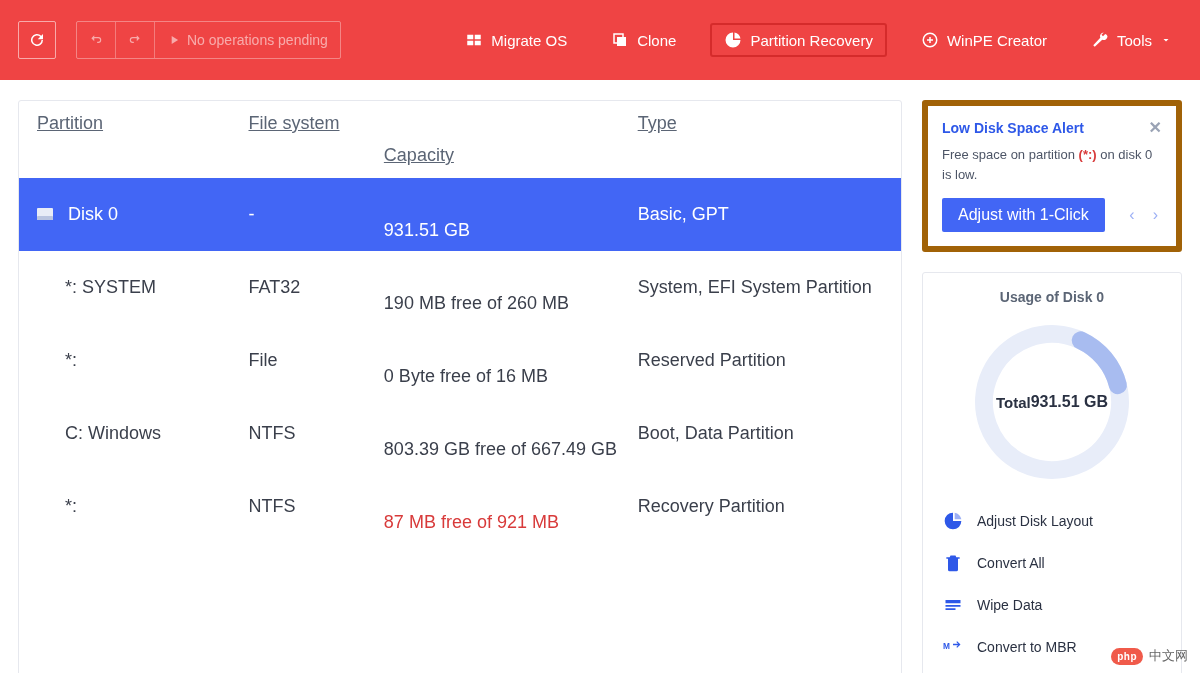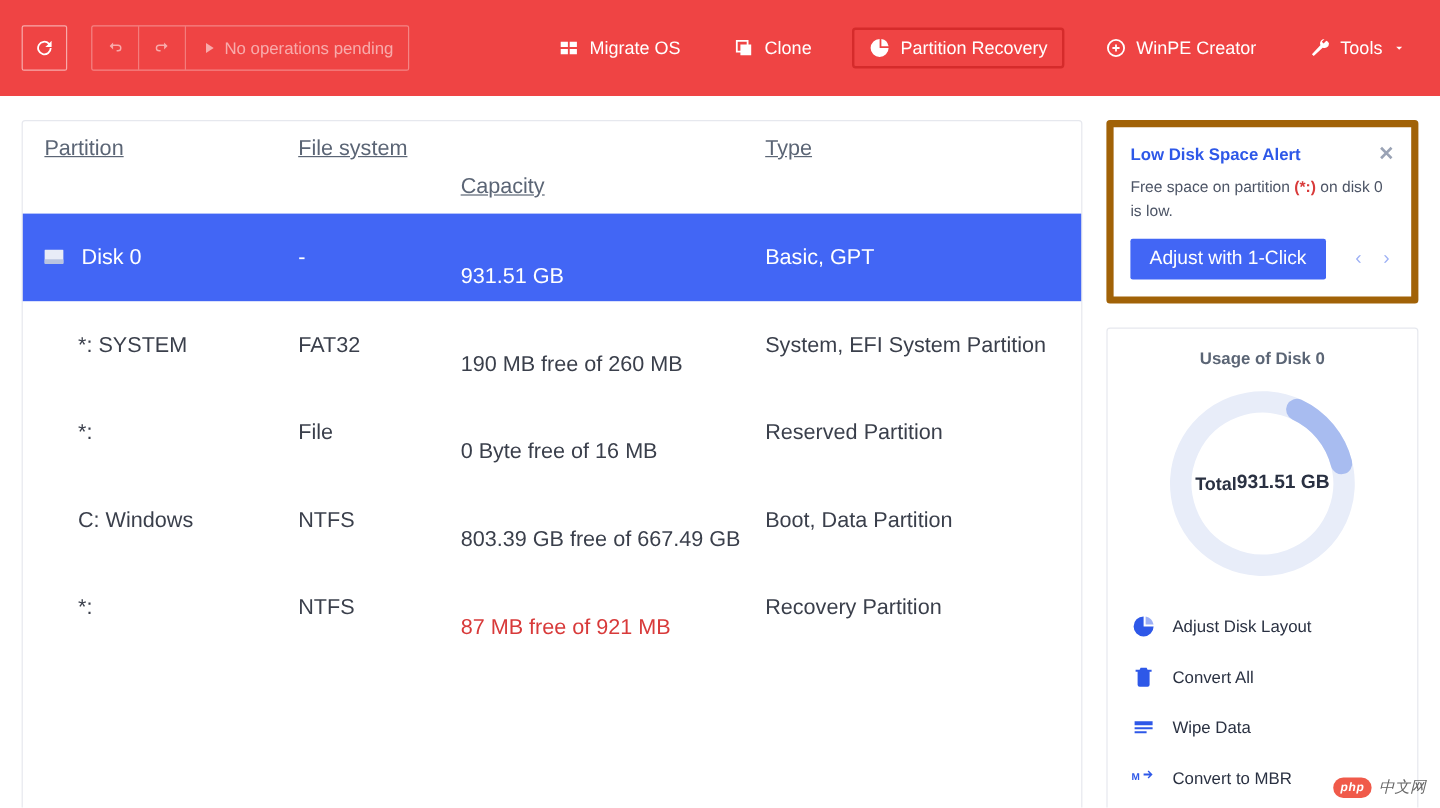--- a/index.html
+++ b/index.html
@@ -58,21 +58,21 @@
   .donut-wrap { position: relative; width: 170px; height: 170px; margin: 0 auto 20px auto; }
   .donut-wrap svg { transform: rotate(-65deg); }
   .donut-center { position: absolute; top: 0; left: 0; right: 0; bottom: 0; display: flex; flex-direction: row; align-items: center; justify-content: center; color: #2a3142; }
   .donut-center .t { font-weight: 700; font-size: 15px; }
   .donut-center .v { font-weight: 700; font-size: 16px; }
 
   .action-list { display: flex; flex-direction: column; gap: 22px; padding: 4px 6px; }
   .action-item { display: flex; align-items: center; gap: 14px; color: #2a3142; font-size: 14px; }
   .action-item svg { width: 20px; height: 20px; fill: #2e58e8; }
 
-  .watermark { position: absolute; bottom: 8px; right: 12px; display: flex; align-items: center; gap: 6px; font-size: 13px; color: #666; font-style: italic; }
+  .watermark { position: absolute; bottom: 8px; right: 12px; display: flex; align-items: center; gap: 6px; font-size: 13px; color: #666; }
   .watermark .badge { background: #f05a4a; color: #fff; font-size: 10px; font-weight: 700; padding: 3px 6px; border-radius: 10px; letter-spacing: .5px; }
 </style>
 </head>
 <body>
 
 <div class="toolbar">
   <div class="tb-left">
     <div class="tb-btn">
       <svg viewBox="0 0 24 24">
           <path d="M17.65 6.35A8 8 0 1 0 20 12h-2a6 6 0 1 1-1.76-4.24L13 11h7V4l-2.35 2.35z"></path>

